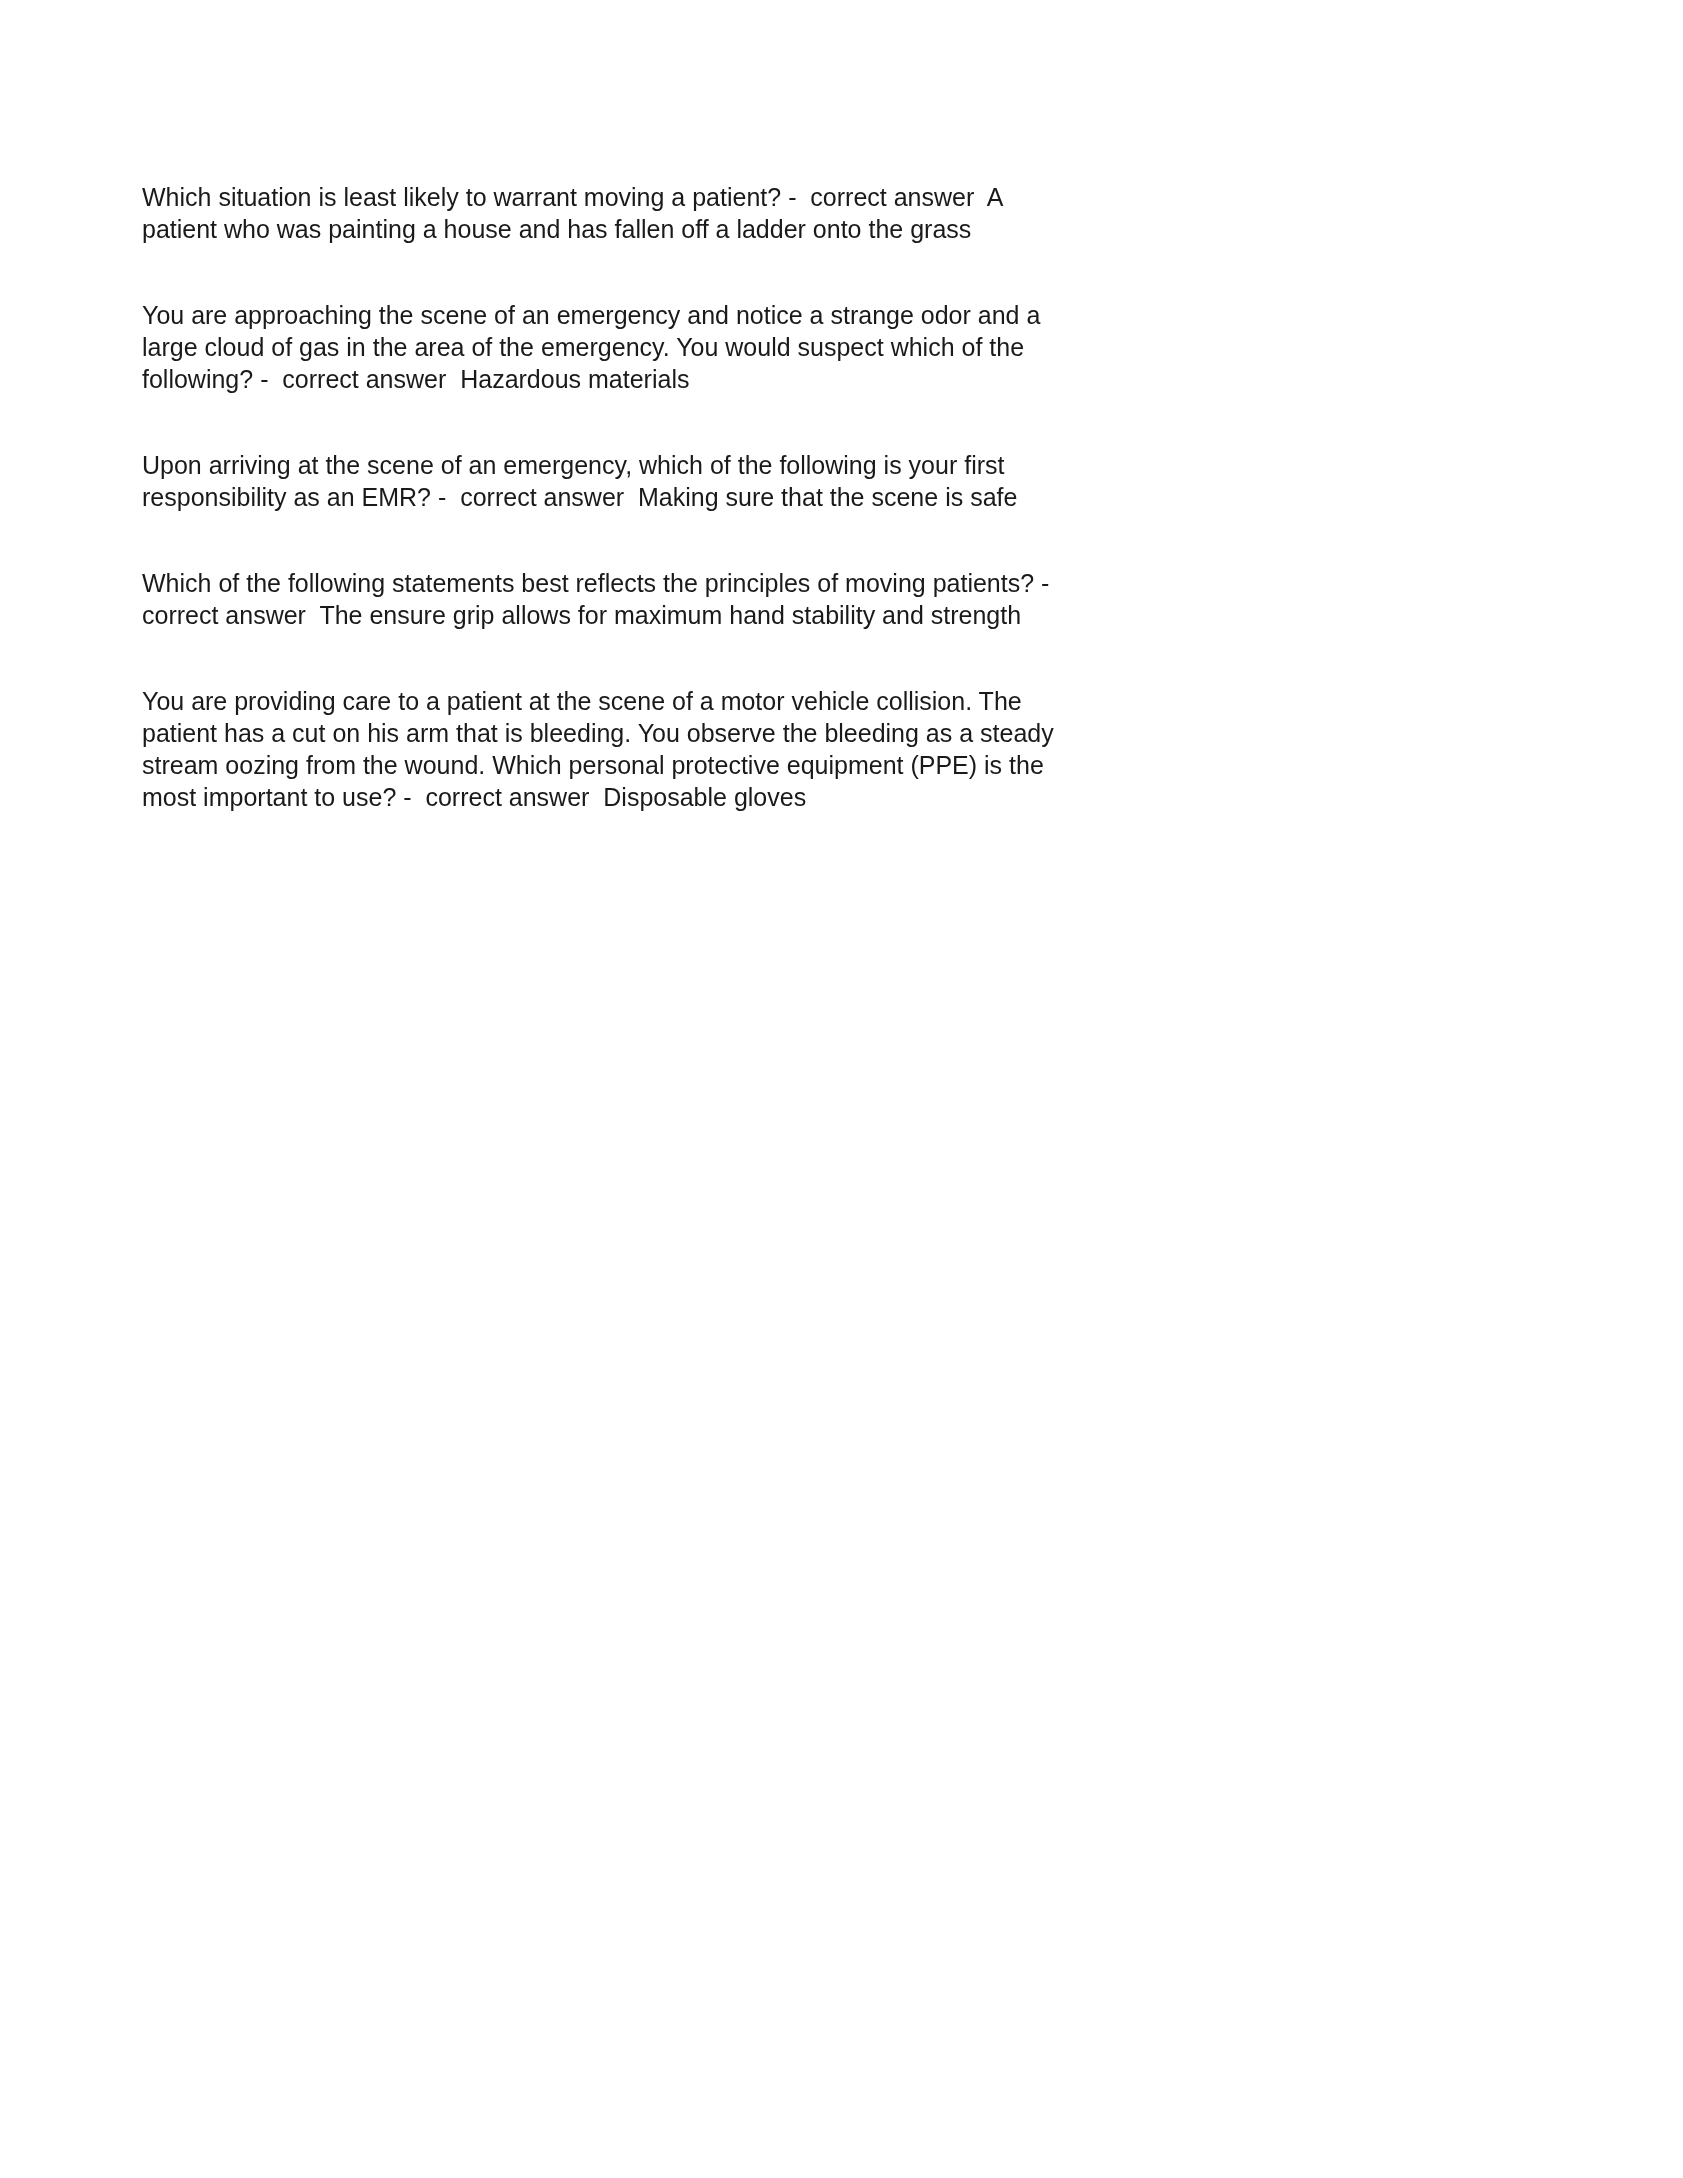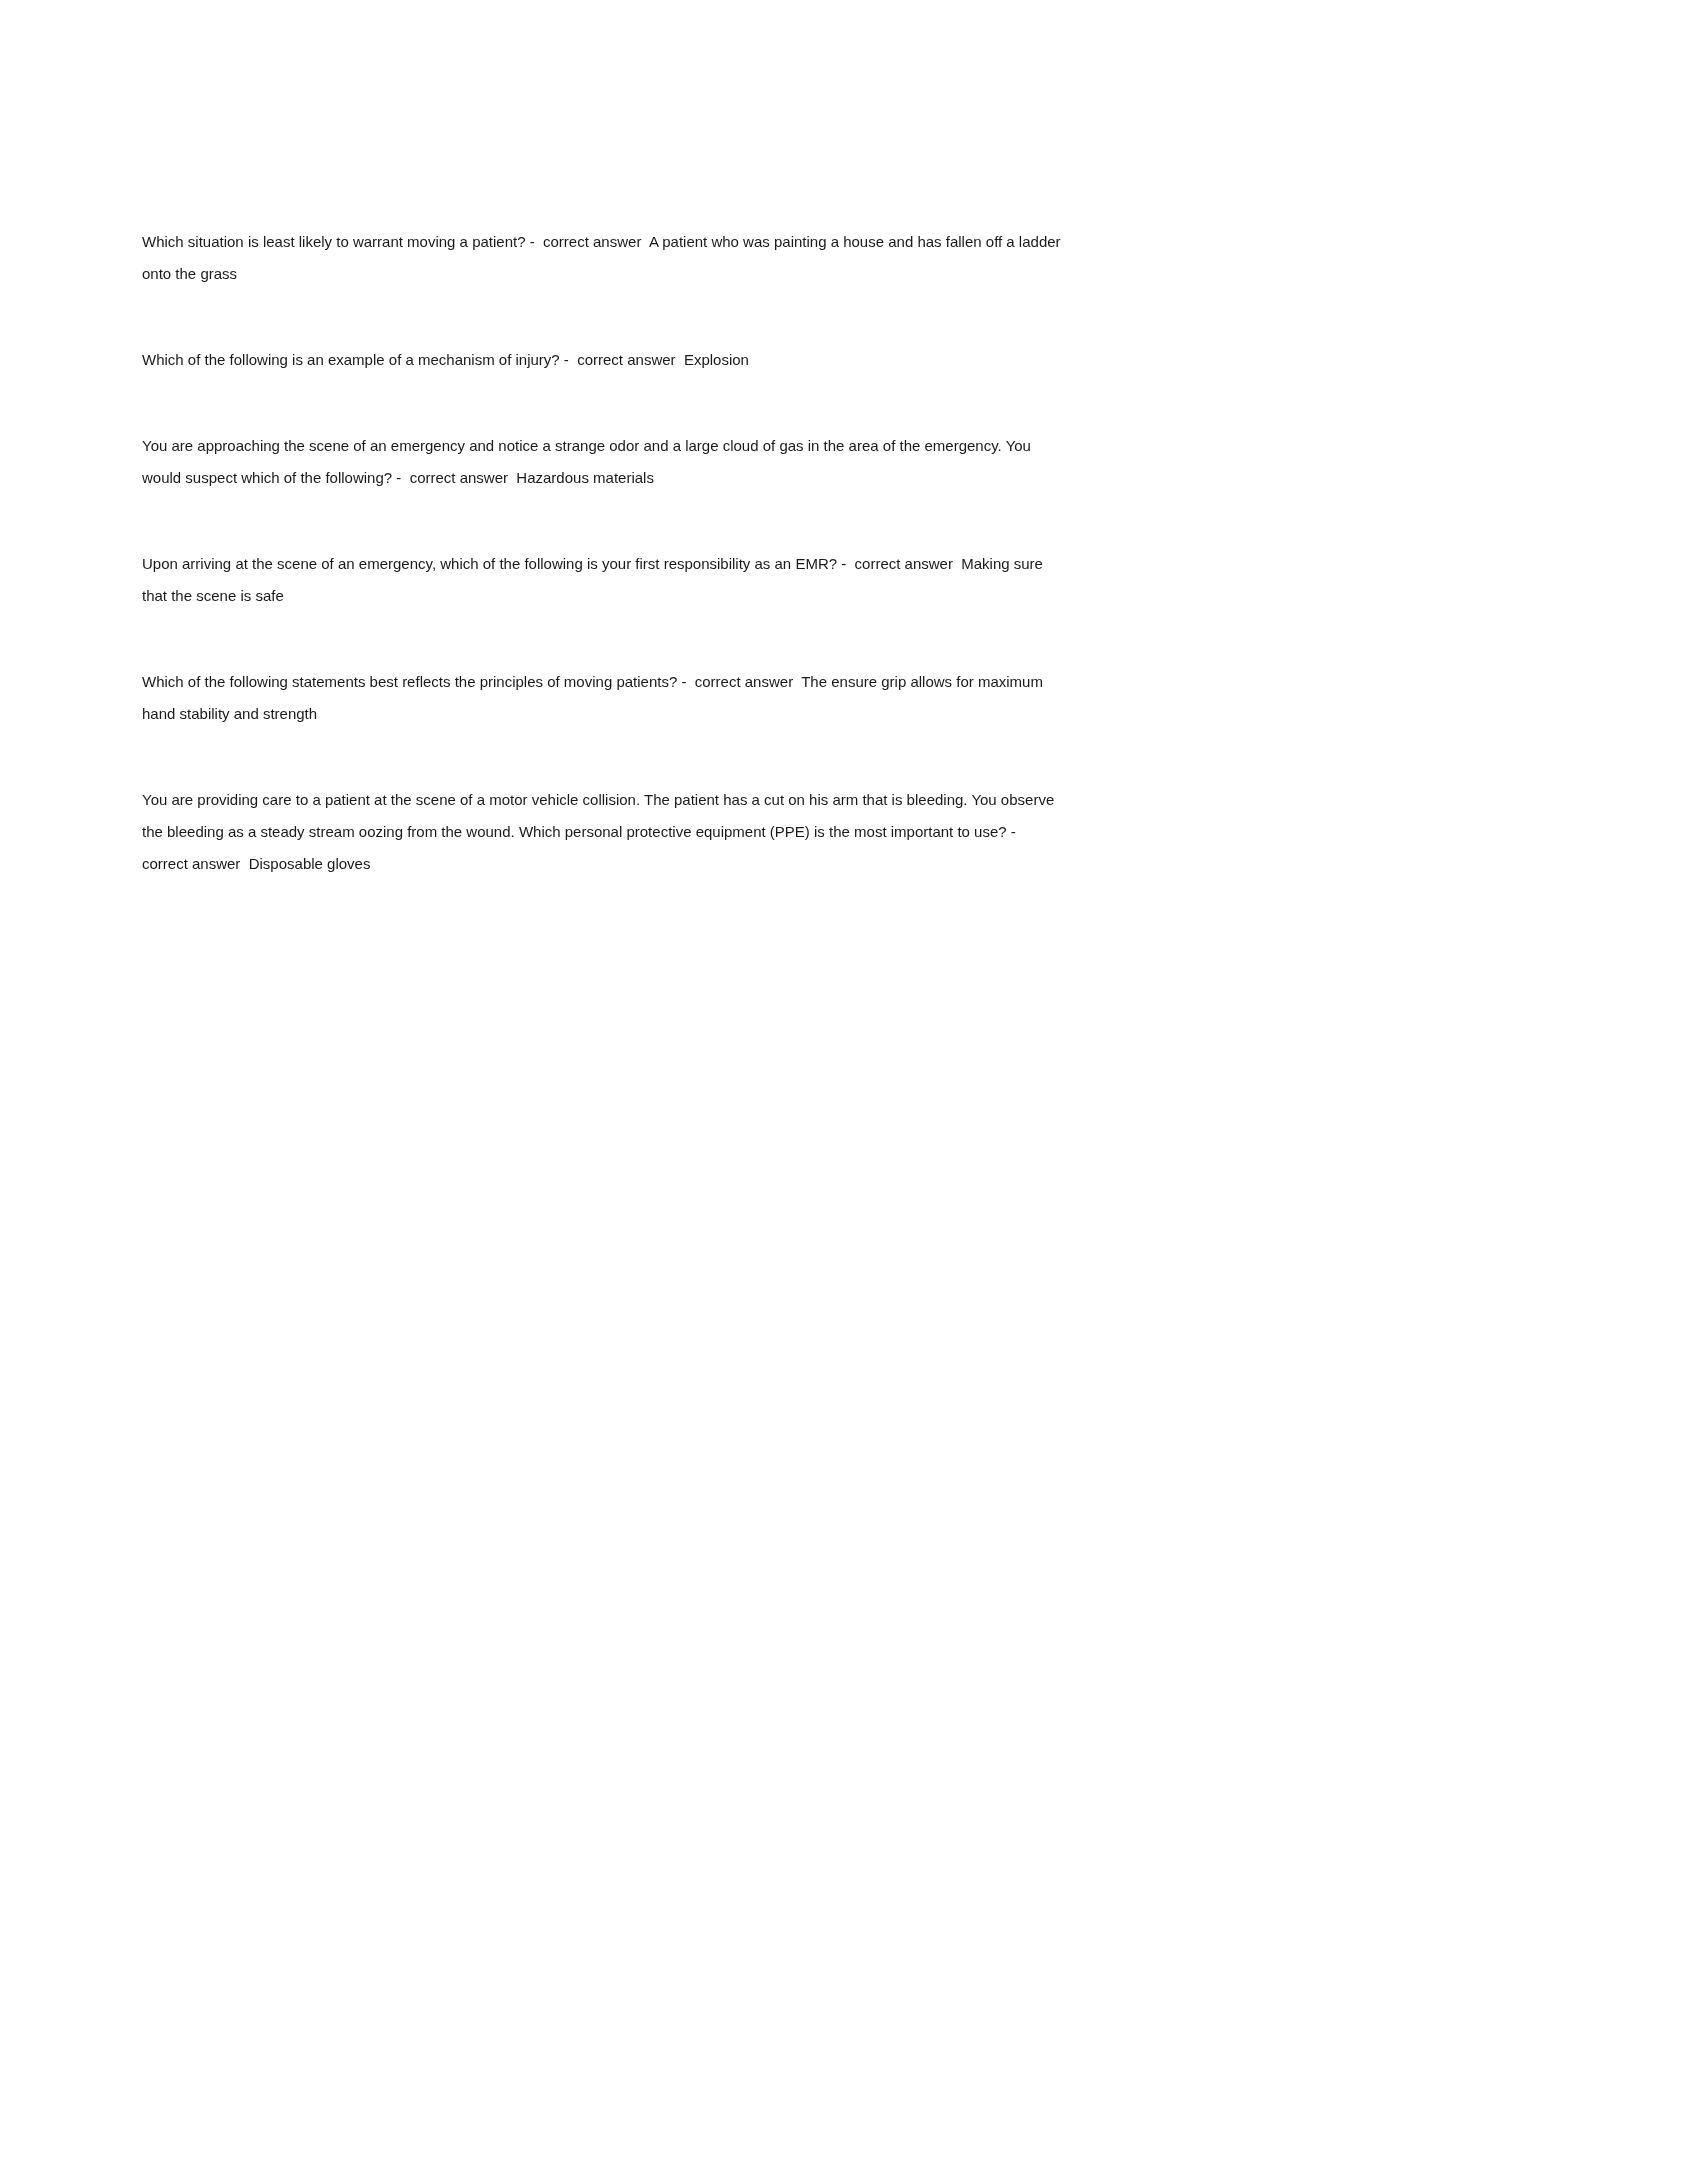--- a/index.html
+++ b/index.html
@@ -20,36 +20,34 @@
     }
 
     .text-column {
       position: absolute;
       left: 142px;
       top: 181px;
       width: 923px;
     }
 
     .qa-paragraph {
-      font-size: 15px;
+      font-size: 25px;
       line-height: 32px;
       color: #1a1a1a;
       margin-bottom: 54px;
       white-space: pre-wrap;
       word-wrap: break-word;
       text-align: left;
-      margin-top: 45px;
     }
   </style>
 </head>
 <body>
 
 <div class="page">
   <div class="text-column">
     <p class="qa-paragraph">Which situation is least likely to warrant moving a patient? -  correct answer  A patient who was painting a house and has fallen off a ladder onto the grass</p>
-    <p class="qa-paragraph">Which of the following is an example of a mechanism of injury? -  correct answer  Explosion</p>
     <p class="qa-paragraph">You are approaching the scene of an emergency and notice a strange odor and a large cloud of gas in the area of the emergency. You would suspect which of the following? -  correct answer  Hazardous materials</p>
     <p class="qa-paragraph">Upon arriving at the scene of an emergency, which of the following is your first responsibility as an EMR? -  correct answer  Making sure that the scene is safe</p>
     <p class="qa-paragraph">Which of the following statements best reflects the principles of moving patients? -  correct answer  The ensure grip allows for maximum hand stability and strength</p>
     <p class="qa-paragraph">You are providing care to a patient at the scene of a motor vehicle collision. The patient has a cut on his arm that is bleeding. You observe the bleeding as a steady stream oozing from the wound. Which personal protective equipment (PPE) is the most important to use? -  correct answer  Disposable gloves</p>
   </div>
 </div>
 
 
 </body></html>

